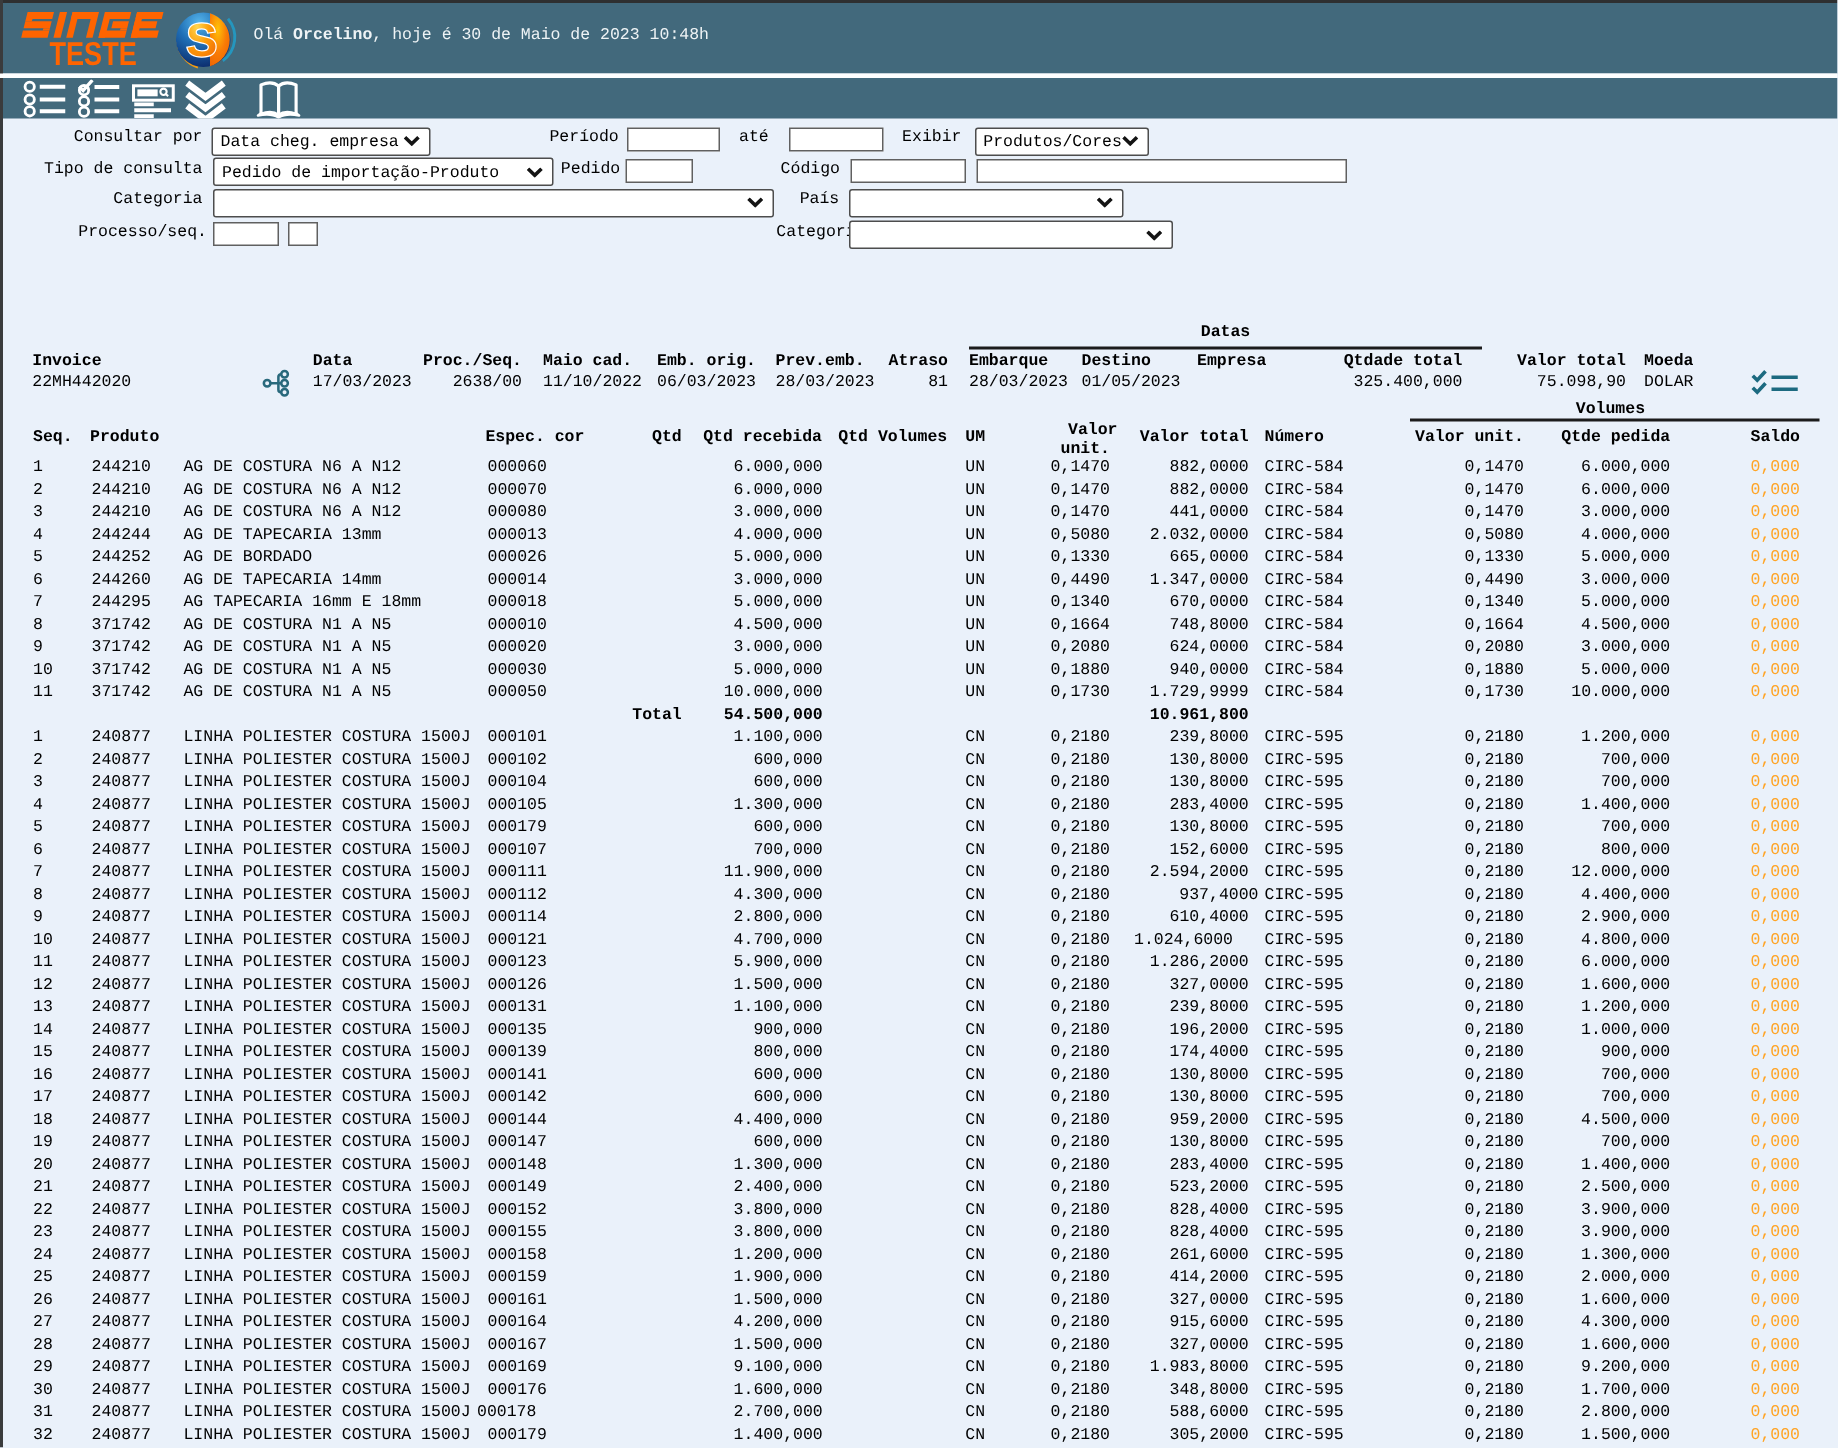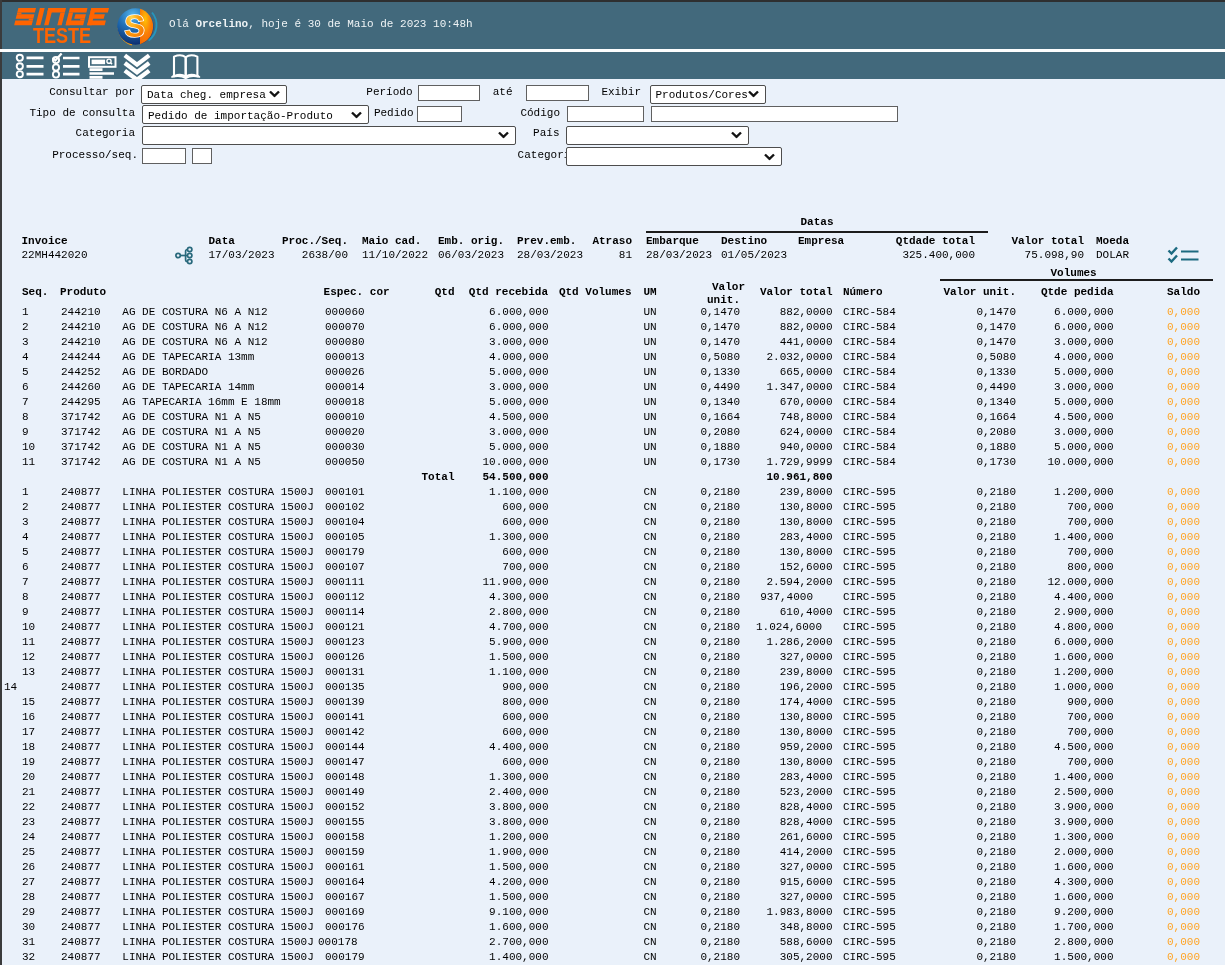--- a/index.html
+++ b/index.html
@@ -490,21 +490,21 @@
     <span style="right:25px;color:#ffa425">0,000</span>
   </div>
 <div class="row" style="top:589.5px">
     <span style="left:22px">8</span>
     <span style="left:61px">240877</span>
     <span style="left:122.3px">LINHA POLIESTER COSTURA 1500J</span>
     <span style="left:325px">000112</span>
     <span style="right:676.5px">4.300,000</span>
     <span style="left:643.5px">CN</span>
     <span style="right:485px">0,2180</span>
-    <span style="right:412px">937,4000</span>
+    <span style="right:386px">937,4000</span>
     <span style="left:843px">CIRC-595</span>
     <span style="right:209px">0,2180</span>
     <span style="right:111.5px">4.400,000</span>
     <span style="right:25px;color:#ffa425">0,000</span>
   </div>
 <div class="row" style="top:604.5px">
     <span style="left:22px">9</span>
     <span style="left:61px">240877</span>
     <span style="left:122.3px">LINHA POLIESTER COSTURA 1500J</span>
     <span style="left:325px">000114</span>
@@ -567,21 +567,21 @@
     <span style="right:676.5px">1.100,000</span>
     <span style="left:643.5px">CN</span>
     <span style="right:485px">0,2180</span>
     <span style="right:392.5px">239,8000</span>
     <span style="left:843px">CIRC-595</span>
     <span style="right:209px">0,2180</span>
     <span style="right:111.5px">1.200,000</span>
     <span style="right:25px;color:#ffa425">0,000</span>
   </div>
 <div class="row" style="top:679.5px">
-    <span style="left:4px">14</span>
+    <span style="left:22px">14</span>
     <span style="left:61px">240877</span>
     <span style="left:122.3px">LINHA POLIESTER COSTURA 1500J</span>
     <span style="left:325px">000135</span>
     <span style="right:676.5px">900,000</span>
     <span style="left:643.5px">CN</span>
     <span style="right:485px">0,2180</span>
     <span style="right:392.5px">196,2000</span>
     <span style="left:843px">CIRC-595</span>
     <span style="right:209px">0,2180</span>
     <span style="right:111.5px">1.000,000</span>

